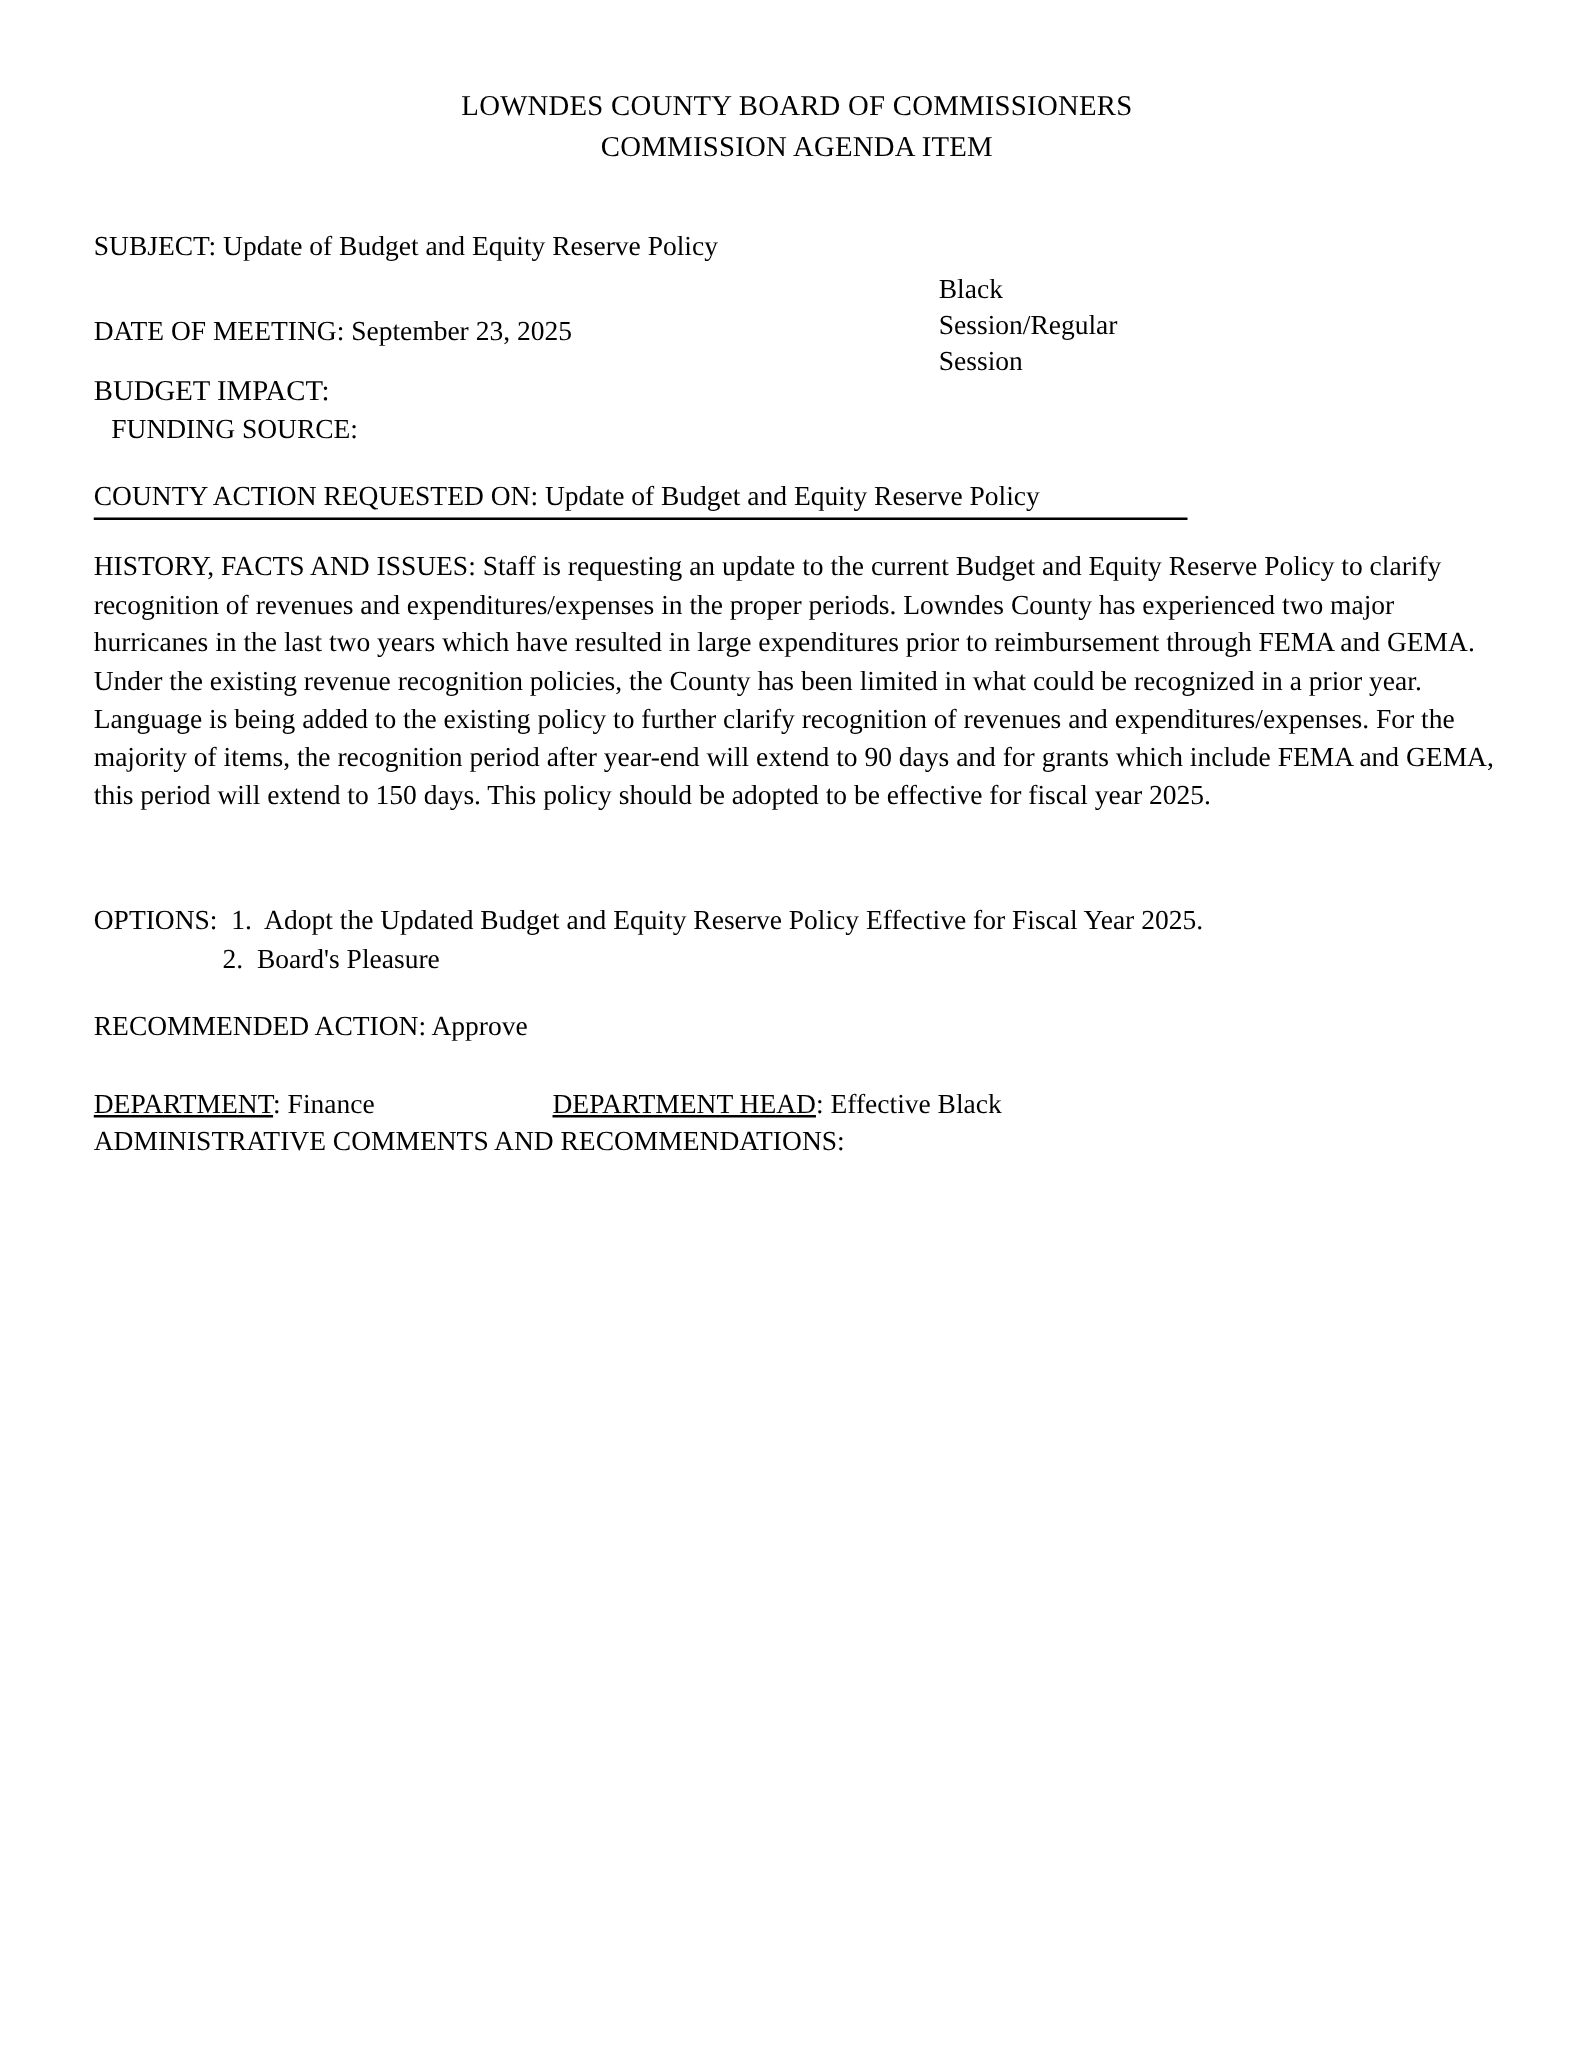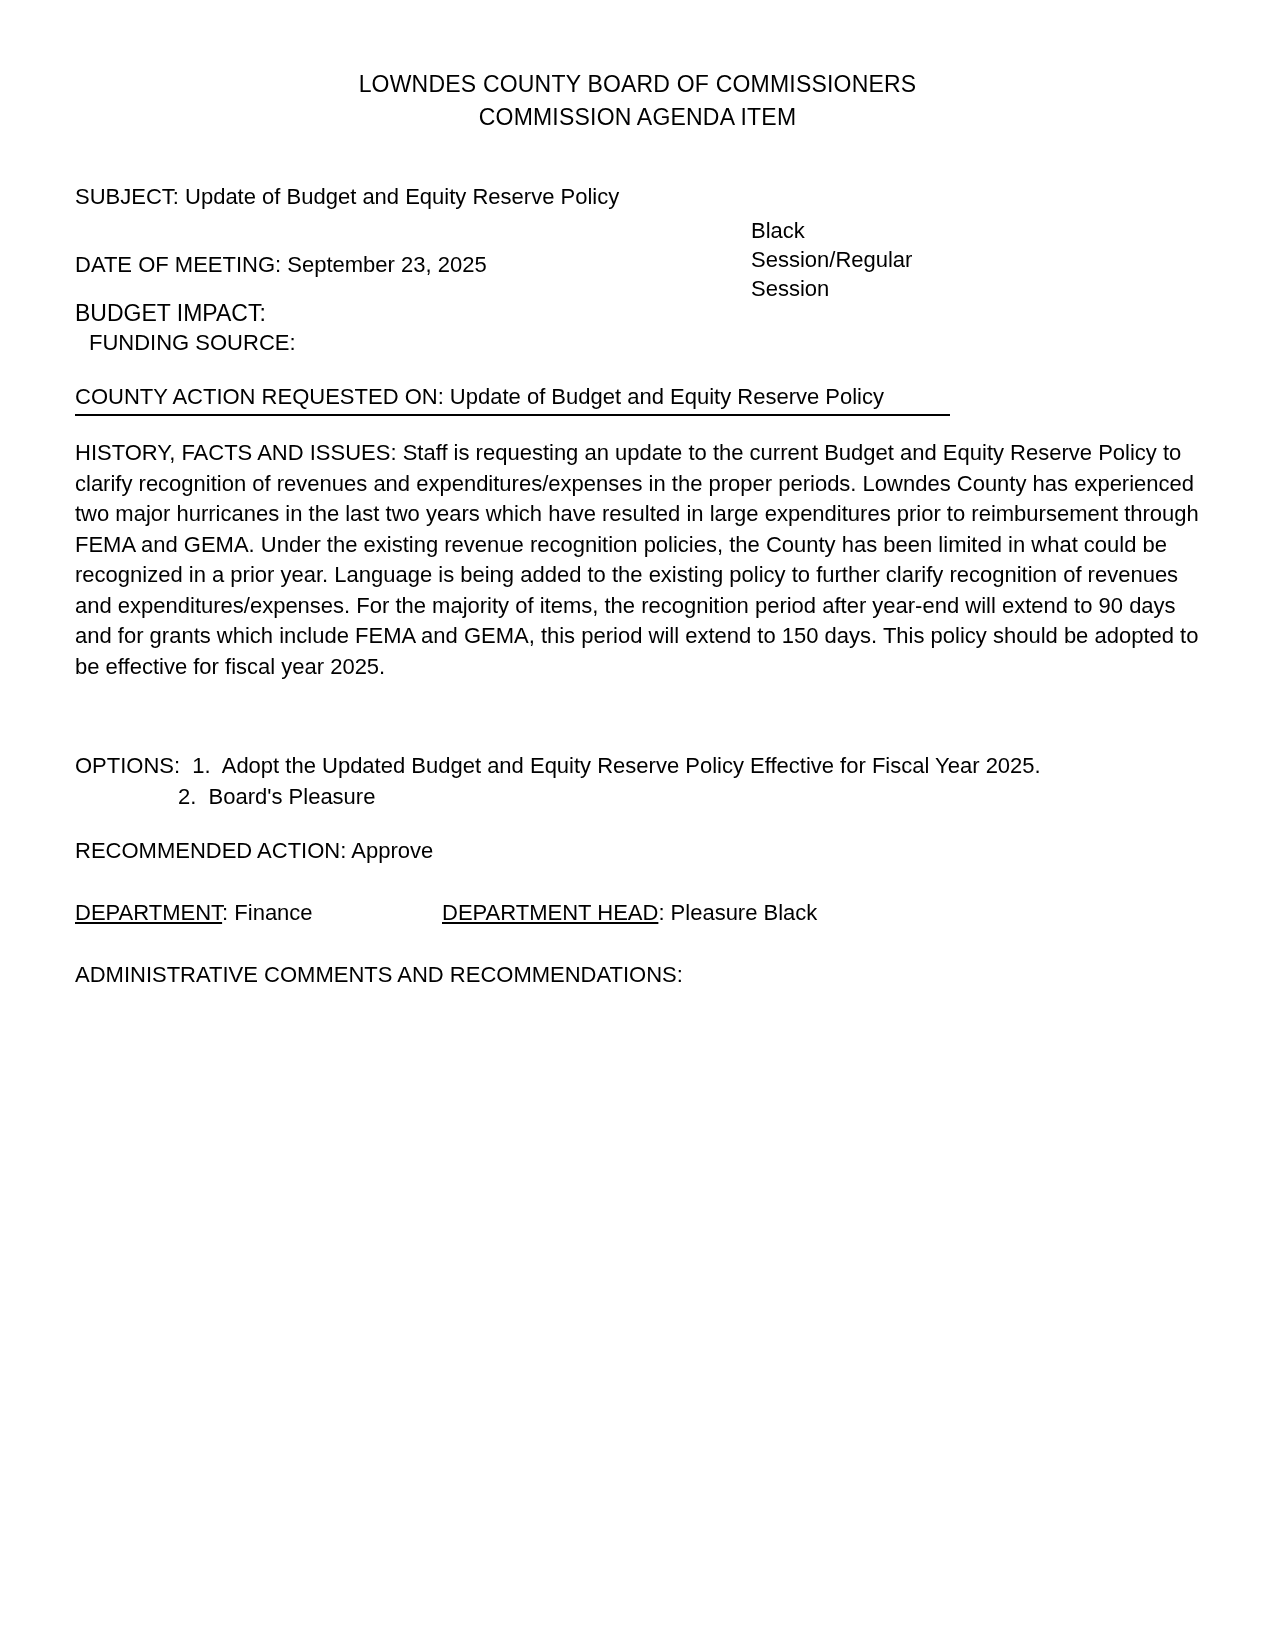--- a/index.html
+++ b/index.html
@@ -14,20 +14,21 @@
     color: #000000;
     position: relative;
     overflow: hidden;
   }
   .page {
     position: relative;
     width: 1275px;
     height: 1650px;
     box-sizing: border-box;
     padding: 0;
+    font-family: Liberation Serif, serif;
   }
   .title-block {
     text-align: center;
     font-size: 23px;
     line-height: 33px;
     letter-spacing: 0.2px;
     padding-top: 68px;
   }
   .title-line {
     display: block;
@@ -122,21 +123,20 @@
     margin-top: 32px;
     position: relative;
     height: 30px;
   }
   .dept-left { position: absolute; left: 0; top: 0; }
   .dept-right { position: absolute; left: 367px; top: 0; }
   .u { text-decoration: underline; text-underline-offset: 2px; }
   .admin-line {
     font-size: 22px;
     line-height: 30px;
-    margin-top: 32px;
   }
 </style>
 </head>
 <body>
 
 <div class="page">
 
   <div class="title-block">
     <span class="title-line">LOWNDES COUNTY BOARD OF COMMISSIONERS</span>
     <span class="title-line">COMMISSION AGENDA ITEM</span>
@@ -167,19 +167,19 @@
 
     <div class="options-block">
       <div class="opt-row">OPTIONS:  1.  Adopt the Updated Budget and Equity Reserve Policy Effective for Fiscal Year 2025.</div>
       <div class="opt-row"><span class="opt-indent"></span><span>2.  Board's Pleasure</span></div>
     </div>
 
     <div class="rec-action">RECOMMENDED ACTION: Approve</div>
 
     <div class="dept-row">
       <div class="dept-left"><span class="u">DEPARTMENT</span><span>: Finance</span></div>
-      <div class="dept-right"><span class="u">DEPARTMENT HEAD</span><span>: Pleasure Black</span></div>
+      <div class="dept-right"><span class="u">DEPARTMENT HEAD</span><span>: Effective Black</span></div>
     </div>
 
     <div class="admin-line">ADMINISTRATIVE COMMENTS AND RECOMMENDATIONS:</div>
 
   </div>
 </div>
 
 </body></html>

